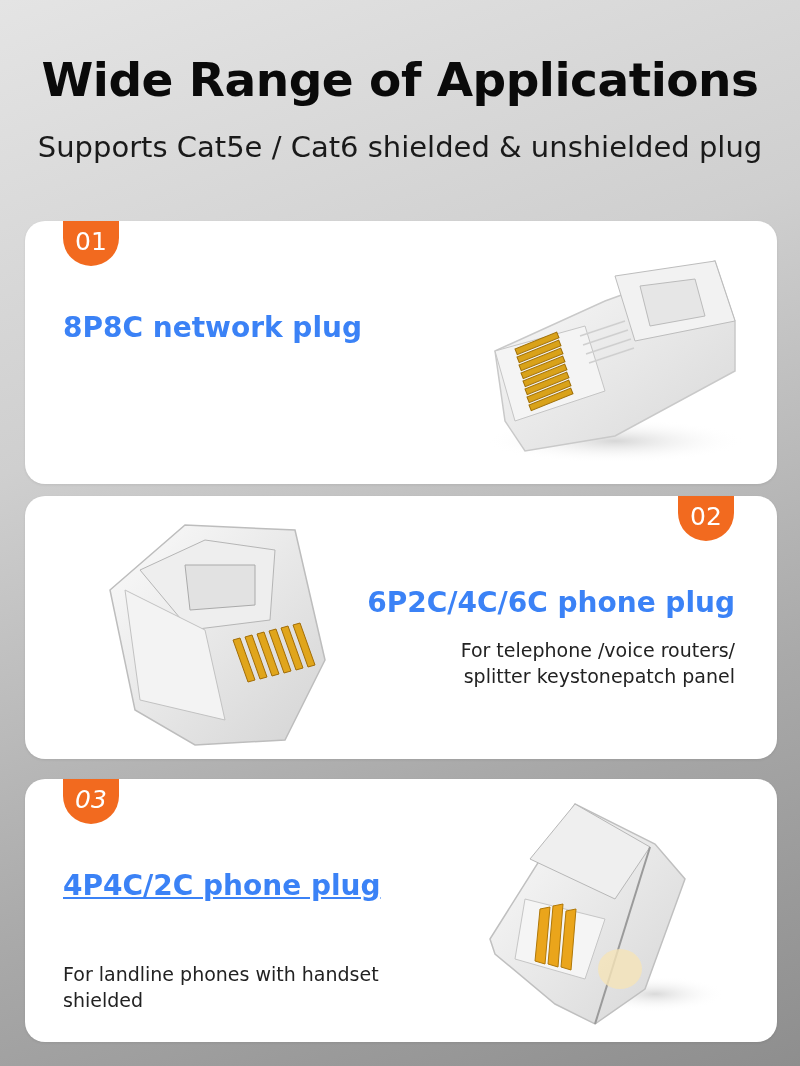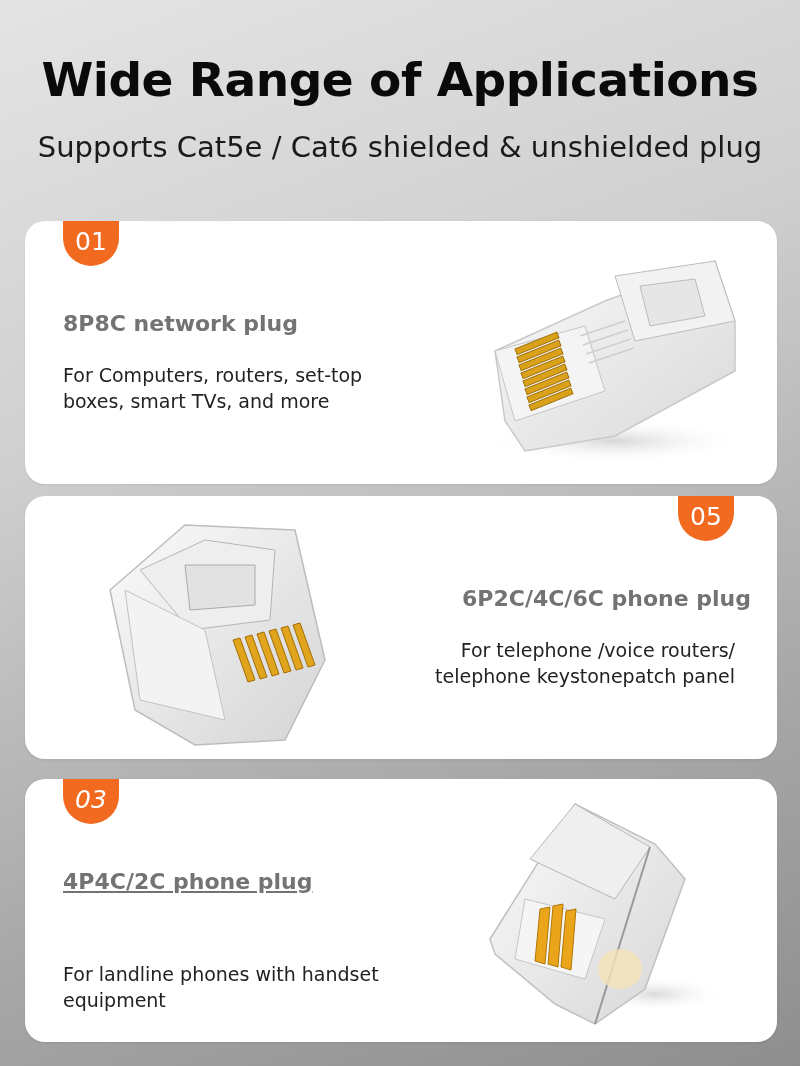--- a/index.html
+++ b/index.html
@@ -25,41 +25,37 @@
     overflow: hidden;
   }
   .badge {
     position: absolute; top: 0; width: 56px; height: 45px;
     background: #f26a1f; color: #fff; font-size: 25px;
     border-radius: 0 0 28px 28px;
     display: flex; align-items: center; justify-content: center;
     padding-bottom: 4px;
   }
   .heading {
-    position: absolute; font-size: 22px; font-weight: bold; color: #737373;
+    position: absolute; font-size: 28px; font-weight: bold; color: #3b82f6;
   }
   .desc {
     position: absolute; font-size: 19px; line-height: 26px; color: #222;
   }
   .right { text-align: right; }
   .product { position: absolute; }
 </style>
 </head>
 <body>
 
 <div class="title">Wide Range of Applications</div>
 <div class="subtitle">Supports Cat5e / Cat6 shielded &amp; unshielded plug</div>
 
 <div class="card" style="top:221px;">
   <div class="badge" style="left:38px;">01</div>
   <div class="heading" style="left:38px; top:90px;">8P8C network plug</div>
-  <div class="desc" style="left:38px; top:141px;">
-    <div>For Computers, routers, set-top</div>
-    <div>boxes, smart TVs, and more</div>
-  </div>
   <svg class="product" style="left:440px; top:20px;" width="300" height="230" viewBox="0 0 300 230">
     <defs>
       <linearGradient id="g1" x1="0" y1="0" x2="1" y2="1">
         <stop offset="0" stop-color="#fafafa"></stop>
           <stop offset="1" stop-color="#d8d8d8"></stop>
       </linearGradient>
       <radialGradient id="sh1" cx="0.5" cy="0.5" r="0.5">
         <stop offset="0" stop-color="#bbb" stop-opacity="0.6"></stop>
           <stop offset="1" stop-color="#fff" stop-opacity="0"></stop>
       </radialGradient>
@@ -82,25 +78,25 @@
     <g stroke="#cfcfcf" stroke-width="1.5">
       <line x1="115" y1="95" x2="160" y2="80"></line>
         <line x1="118" y1="104" x2="163" y2="89"></line>
       <line x1="121" y1="113" x2="166" y2="98"></line>
         <line x1="124" y1="122" x2="169" y2="107"></line>
     </g>
   </svg>
 </div>
 
 <div class="card" style="top:496px;">
-  <div class="badge" style="left:653px;">05</div>
-  <div class="heading right" style="right:26px; top:90px;">6P2C/4C/6C phone plug</div>
+  <div class="badge" style="left:653px;">02</div>
+  <div class="heading right" style="right:42px; top:90px;">6P2C/4C/6C phone plug</div>
   <div class="desc right" style="right:42px; top:141px;">
     <div>For telephone /voice routers/</div>
-    <div>telephone keystonepatch panel</div>
+    <div>splitter keystonepatch panel</div>
   </div>
   <svg class="product" style="left:70px; top:14px;" width="260" height="240" viewBox="0 0 260 240">
     <defs>
       <linearGradient id="g2" x1="0" y1="0" x2="1" y2="1">
         <stop offset="0" stop-color="#fbfbfb"></stop>
           <stop offset="1" stop-color="#d4d4d4"></stop>
       </linearGradient>
     </defs>
     <polygon points="15,80 90,15 200,20 230,150 190,230 100,235 40,200" fill="url(#g2)" stroke="#bdbdbd" stroke-width="1.5"></polygon>
     <polygon points="45,60 110,30 180,40 175,110 95,120" fill="#eeeeee" stroke="#b5b5b5"></polygon>
@@ -115,21 +111,21 @@
       <polygon points="198,115 205,113 220,155 213,157"></polygon>
     </g>
   </svg>
 </div>
 
 <div class="card" style="top:779px;">
   <div class="badge" style="left:38px;font-style:italic;">03</div>
   <div class="heading" style="left:38px; top:90px;text-decoration:underline;">4P4C/2C phone plug</div>
   <div class="desc" style="left:38px; top:141px;margin-top:41px;">
     <div>For landline phones with handset</div>
-    <div>equipment</div>
+    <div>shielded</div>
   </div>
   <svg class="product" style="left:430px; top:10px;" width="280" height="250" viewBox="0 0 280 250">
     <defs>
       <linearGradient id="g3" x1="0" y1="0" x2="1" y2="1">
         <stop offset="0" stop-color="#fbfbfb"></stop>
           <stop offset="1" stop-color="#d6d6d6"></stop>
       </linearGradient>
       <radialGradient id="sh3" cx="0.5" cy="0.5" r="0.5">
         <stop offset="0" stop-color="#bbb" stop-opacity="0.55"></stop>
           <stop offset="1" stop-color="#fff" stop-opacity="0"></stop>

